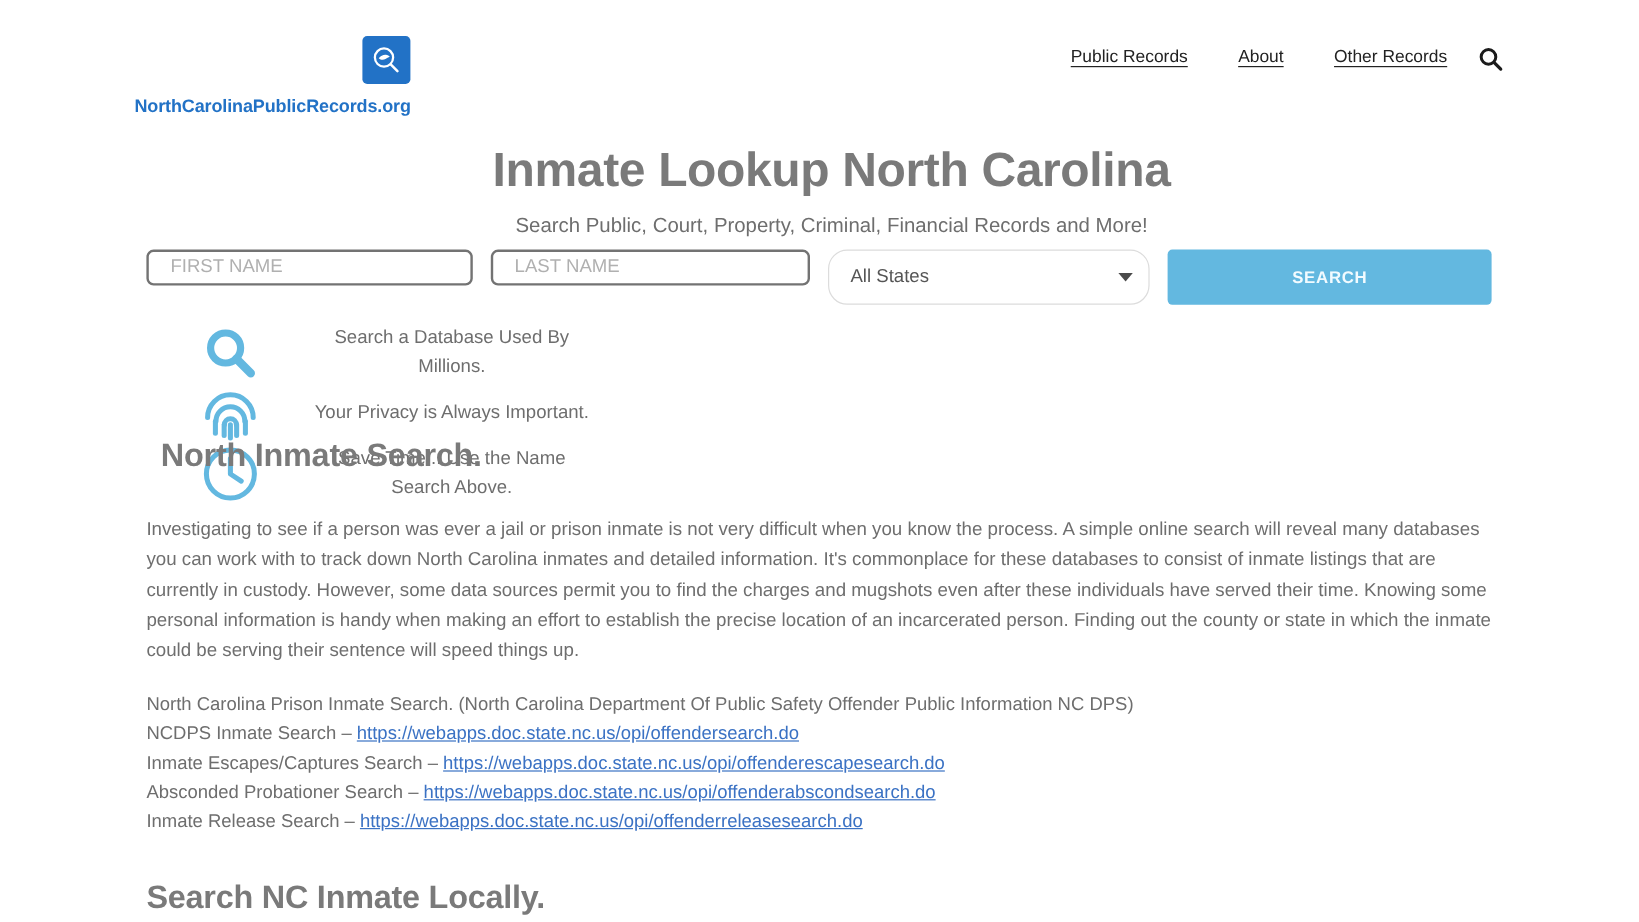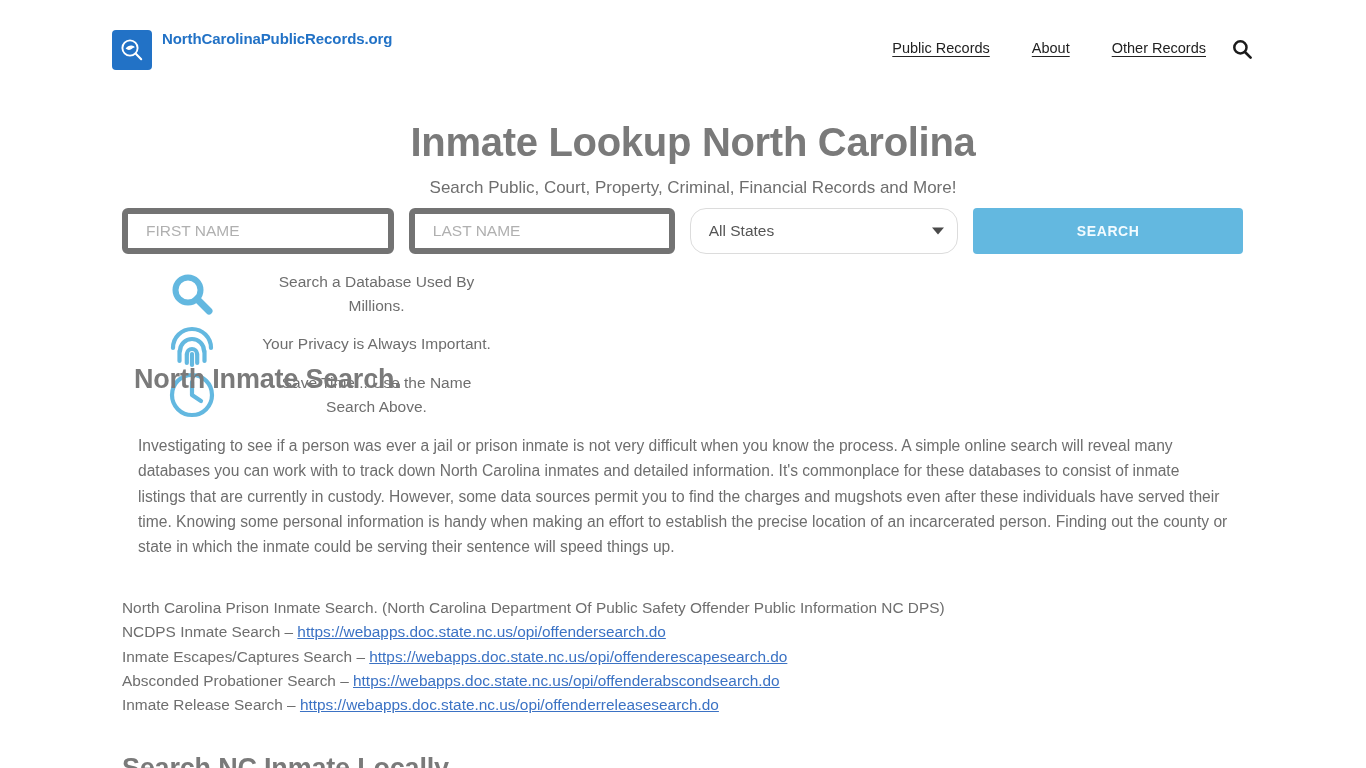--- a/index.html
+++ b/index.html
@@ -19,23 +19,24 @@
   .site-header {
     position: absolute;
     top: 0; left: 0;
     width: 1366px;
     height: 98px;
   }
   .brand {
     position: absolute;
     left: 112px; top: 30px;
     display: flex;
-    align-items: flex-start;
+    align-items: flex-end;
     gap: 10px;
     text-decoration: none;
+    flex-direction: column;
   }
   .brand-mark {
     width: 40px; height: 40px;
     background: #2272c6;
     border-radius: 4px;
     display: flex;
     align-items: center;
     justify-content: center;
     flex: none;
   }
@@ -98,22 +99,22 @@
   .search-form {
     position: absolute;
     top: 208px;
     left: 122px;
     width: 1121px;
     height: 46px;
     display: flex;
     gap: 15px;
   }
   .field {
-    height: 46px;
-    border: 6px solid #737373;
+    height: 30px;
+    border: 2px solid #737373;
     border-radius: 6px;
     background: #ffffff;
     font-size: 15.5px;
     color: #555555;
     padding: 0 18px;
     font-family: "Liberation Sans", sans-serif;
     outline: none;
   }
   .field::placeholder { color: #b0b0b0; }
   .field-first { width: 273px; }
@@ -196,21 +197,21 @@
     width: 1122px;
   }
   .section-title {
     margin: 12px;
     font-size: 27px;
     font-weight: bold;
     color: #7a7a7a;
     letter-spacing: -0.2px;
   }
   .body-copy {
-    margin: 16px;
+    margin: 0;
     padding-top: 22px;
     font-size: 15.6px;
     line-height: 1.62;
     color: #6e6e6e;
   }
   .link-block {
     padding-top: 21px;
     font-size: 15.4px;
     line-height: 1.57;
     color: #6e6e6e;

